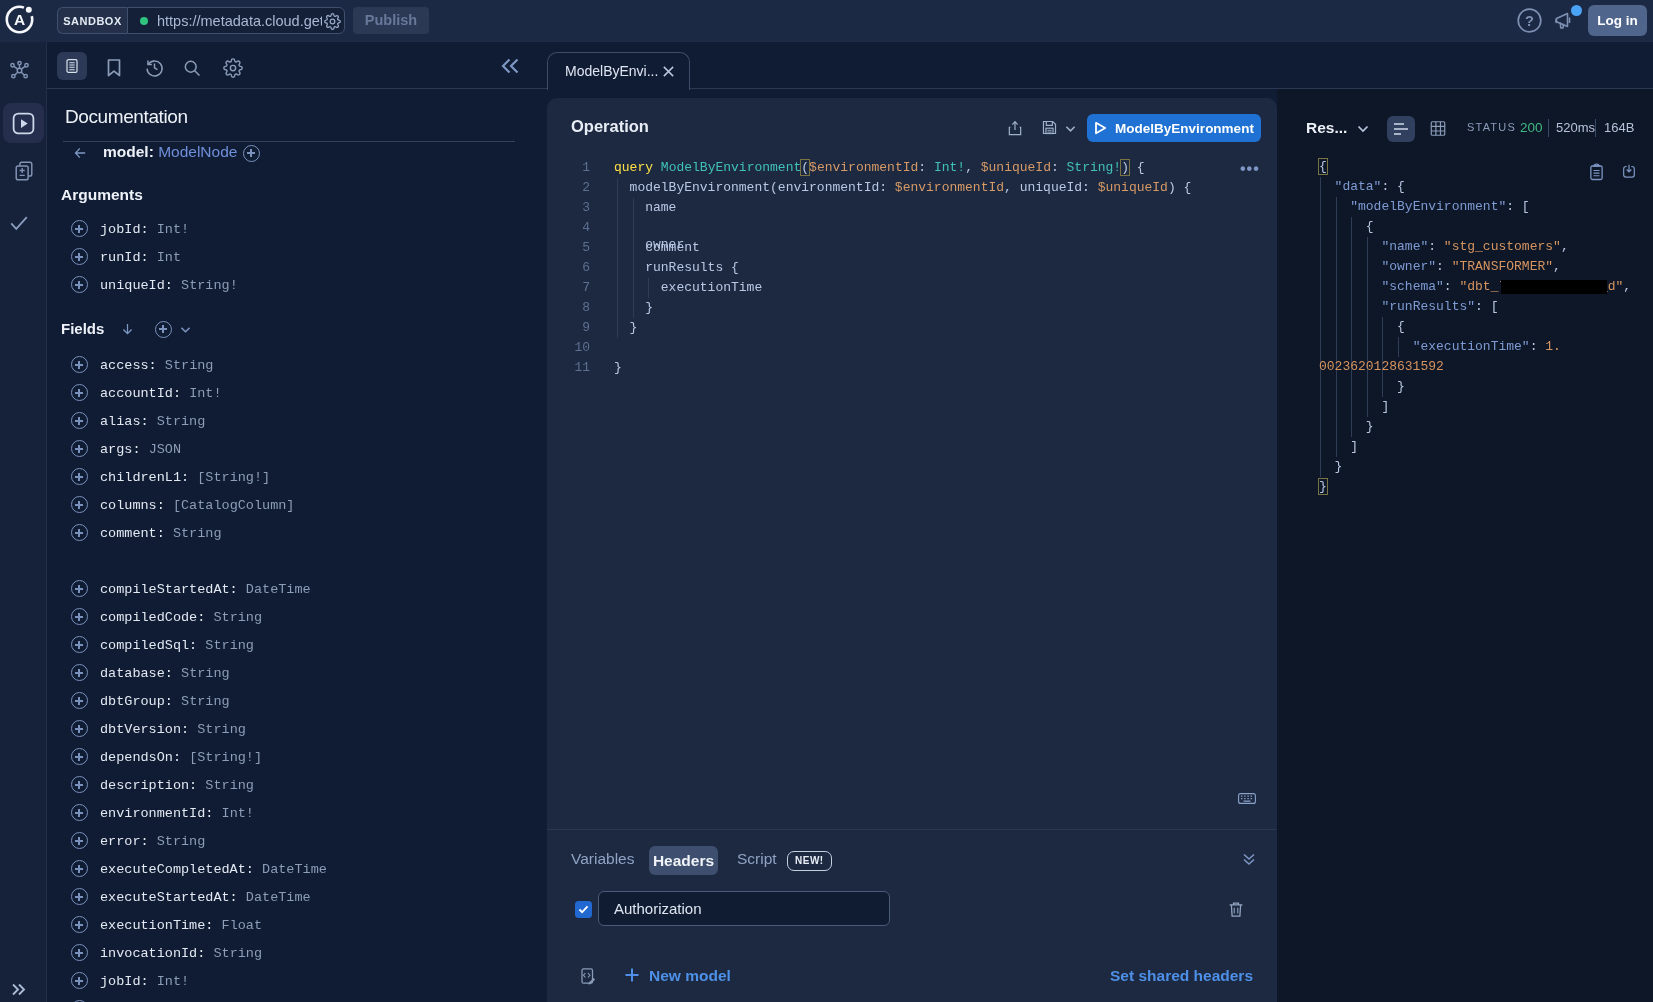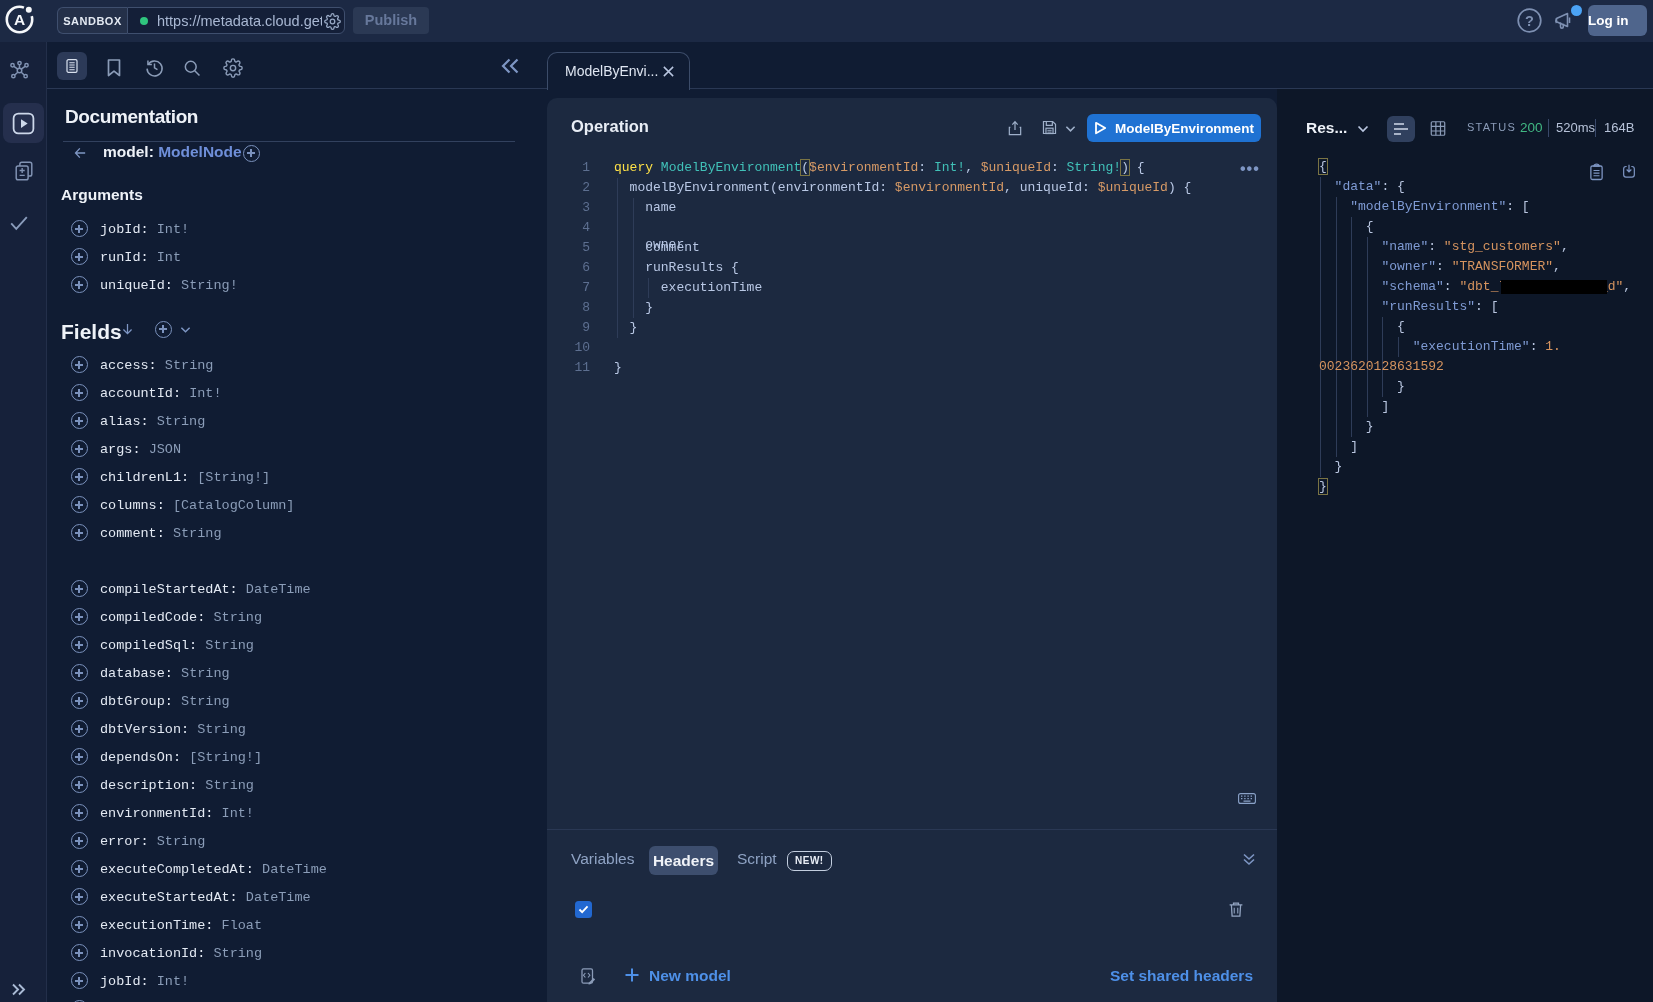--- a/index.html
+++ b/index.html
@@ -13,33 +13,33 @@
 #logo { position:absolute; left:5px; top:5px; width:29px; height:29px; }
 #sbgroup { position:absolute; left:57px; top:7px; height:27px; display:flex; }
 #sblabel { background:#243049; border:1px solid #3f4f6e; border-right:none; border-radius:6px 0 0 6px; color:#e4eaf3; font-size:11px; font-weight:bold; letter-spacing:.5px; width:70px; display:flex; align-items:center; justify-content:center; }
 #urlbox { width:218px; background:#141f38; border:1px solid #3f4f6e; border-radius:0 6px 6px 0; display:flex; align-items:center; position:relative; overflow:hidden; }
 #urldot { width:8px; height:8px; border-radius:50%; background:#2fc57e; margin:0 9px 0 12px; flex:none; }
 #urltext { color:#a9b8d3; font-size:14.5px; white-space:nowrap; }
 #urlgear { position:absolute; right:3px; top:5px; background:#141f38; padding-left:2px; }
 #publish { position:absolute; left:353px; top:7px; width:76px; height:27px; background:#2b3954; border-radius:4px; color:#67789b; font-size:14.5px; font-weight:bold; text-align:center; line-height:27px; }
 #helpicon { position:absolute; left:1517px; top:8px; }
 #megaicon { position:absolute; left:1553px; top:9px; }
-#login { position:absolute; left:1588px; top:5px; width:59px; height:31px; background:#4f658c; border-radius:6px; color:#fff; font-weight:bold; font-size:13.5px; line-height:31px; }
+#login { position:absolute; left:1588px; top:5px; width:59px; height:31px; background:#4f658c; border-radius:6px; color:#fff; font-weight:bold; font-size:13.5px; text-align:center; line-height:31px; }
 
 
 #rail { position:absolute; left:0; top:42px; width:47px; height:960px; background:#16213a; border-right:1px solid #232f4a; }
 #railplaybox { position:absolute; left:3px; top:61px; width:41px; height:40px; background:#252f4d; border-radius:8px; }
 
 
 #docstoolbar { position:absolute; left:47px; top:42px; width:1606px; height:47px; border-bottom:1px solid #2a3854; }
 #dociconbox { position:absolute; left:10px; top:10px; width:30px; height:28px; background:#2c3a58; border-radius:6px; }
 
 
 #docs { position:absolute; left:47px; top:90px; width:500px; height:912px; color:#dfe6f1; }
-.docshead { font-size:19px; font-weight:bold; letter-spacing:-0.4px; color:#eef2f8; }
+.docshead { font-size:19px; font-weight:normal; letter-spacing:-0.4px; color:#eef2f8; }
 .docrow { position:absolute; left:24px; font-family:"Liberation Mono", monospace; font-size:13.5px; height:28px; line-height:28px; white-space:nowrap; }
 .docrow .fname { color:#e3e9f3; }
 .docrow .ftype { color:#8b9db8; }
 .pluscirc { display:inline-block; width:17px; height:17px; border:1.4px solid #7b92bd; border-radius:50%; position:relative; vertical-align:middle; margin-right:12px; }
 .pluscirc:before { content:""; position:absolute; left:3.2px; top:6.1px; width:8px; height:2.2px; background:#7b92bd; }
 .pluscirc:after { content:""; position:absolute; left:6.1px; top:3.2px; width:2.2px; height:8px; background:#7b92bd; }
 
 
 #tab { position:absolute; left:547px; top:52px; width:143px; height:38px; background:#101c33; border:1px solid #3c4c69; border-bottom:none; border-radius:10px 10px 0 0; color:#dfe6f2; font-size:14px; line-height:37px; padding-left:17px; }
 
@@ -163,27 +163,27 @@
   <svg style="position:absolute;left:453px;top:16px" width="20" height="16" viewBox="0 0 20 16" fill="none" stroke="#7e96c4" stroke-width="2.2">
       <path d="M9.5 1.5 L3 8 L9.5 14.5 M17.5 1.5 L11 8 L17.5 14.5"></path>
     </svg>
 </div>
 <div id="docs">
   <div class="abs docshead" style="left:18px;top:16px">Documentation</div>
   <div class="abs" style="left:16px;top:51px;width:452px;height:1px;background:#32415e"></div>
   <svg class="abs" style="left:25px;top:55px" width="17" height="16" viewBox="0 0 24 24" fill="none" stroke="#7e96c4" stroke-width="2">
       <path d="M19 12 H5 M11 5 L4.5 12 L11 19"></path>
     </svg>
-  <div class="abs" style="left:56px;top:53px;font-size:15.5px;font-weight:bold;color:#eef2f8">model: <span style="color:#6f8fd9;font-weight:bold">ModelNode</span></div>
+  <div class="abs" style="left:56px;top:53px;font-size:15.5px;font-weight:bold;color:#eef2f8">model: <span style="color:#6f8fd9;font-weight:normal">ModelNode</span></div>
   <div class="abs pluscirc" style="left:196px;top:55px;margin:0"></div>
   <div class="abs" style="left:14px;top:96px;font-size:15.5px;font-weight:bold;color:#eef2f8">Arguments</div>
   <div class="docrow" style="top:125.5px"><span class="pluscirc"></span><span class="fname">jobId:</span> <span class="ftype">Int!</span></div>
     <div class="docrow" style="top:153.5px"><span class="pluscirc"></span><span class="fname">runId:</span> <span class="ftype">Int</span></div>
     <div class="docrow" style="top:181.5px"><span class="pluscirc"></span><span class="fname">uniqueId:</span> <span class="ftype">String!</span></div>
-  <div class="abs" style="left:14px;top:230px;font-size:21px;font-weight:bold;color:#eef2f8">Fields</div>
+  <div class="abs" style="left:14px;top:230px;font-size:15px;font-weight:bold;color:#eef2f8">Fields</div>
   <svg class="abs" style="left:73px;top:231px" width="15" height="16" viewBox="0 0 24 24" fill="none" stroke="#7e96c4" stroke-width="2">
       <path d="M12 4 V19 M5.5 12.8 L12 19.5 L18.5 12.8"></path>
     </svg>
   <div class="abs pluscirc" style="left:108px;top:231px;margin:0"></div>
   <svg class="abs" style="left:133px;top:236px" width="11" height="8" viewBox="0 0 12 8" fill="none" stroke="#7e96c4" stroke-width="1.6">
       <path d="M1.5 1.5 L6 6 L10.5 1.5"></path>
     </svg>
   <div class="docrow" style="top:261.5px"><span class="pluscirc"></span><span class="fname">access:</span> <span class="ftype">String</span></div>
     <div class="docrow" style="top:289.5px"><span class="pluscirc"></span><span class="fname">accountId:</span> <span class="ftype">Int!</span></div>
     <div class="docrow" style="top:317.5px"><span class="pluscirc"></span><span class="fname">alias:</span> <span class="ftype">String</span></div>
@@ -267,20 +267,21 @@
   <div class="btab" style="left:190px;top:752px">Script</div>
   <div id="newbadge">NEW!</div>
   <svg class="abs" style="left:695px;top:755px" width="14" height="13" viewBox="0 0 14 13" fill="none" stroke="#7e96c4" stroke-width="1.6">
       <path d="M2 1.5 L7 6 L12 1.5 M2 6.5 L7 11 L12 6.5"></path>
     </svg>
   <div class="abs" style="left:28px;top:803px;width:17px;height:17px;background:#2268d1;border-radius:3.5px">
       <svg style="position:absolute;left:3px;top:4px" width="11" height="9" viewBox="0 0 12 10" fill="none" stroke="#fff" stroke-width="2">
         <path d="M1.5 5 L4.5 8 L10.5 1.5"></path>
       </svg>
     </div>
+  <div class="inputbox" style="left:51px;width:292px;padding-left:15px">Authorization</div>
   <svg class="abs" style="left:681px;top:803px" width="16" height="17" viewBox="0 0 22 24" fill="none" stroke="#93a5c2" stroke-width="1.8">
       <path d="M2 5.5 h18 M7.5 5.5 V3 h7 v2.5 M4.5 5.5 l1 16 h11 l1-16"></path>
       <path d="M8.5 9.5 v8 M13.5 9.5 v8" stroke-width="1.5"></path>
     </svg>
   <svg class="abs" style="left:32px;top:869px" width="18" height="18" viewBox="0 0 24 24" fill="none" stroke="#8b9cb8" stroke-width="1.7">
       <rect x="4" y="2.5" width="14" height="19" rx="2"></rect>
       <path d="M8.5 8 l-2.5 3 2.5 3 M12 8 l2.5 3 -2.5 3" stroke-width="1.5"></path>
       <path d="M13 21 l6.5-6.5 2 2 L15 23 l-2.3.3 Z" fill="#8b9cb8" stroke="none"></path>
     </svg>
   <svg class="abs" style="left:77px;top:869px" width="16" height="16" viewBox="0 0 16 16" fill="none" stroke="#4e90e8" stroke-width="2">

